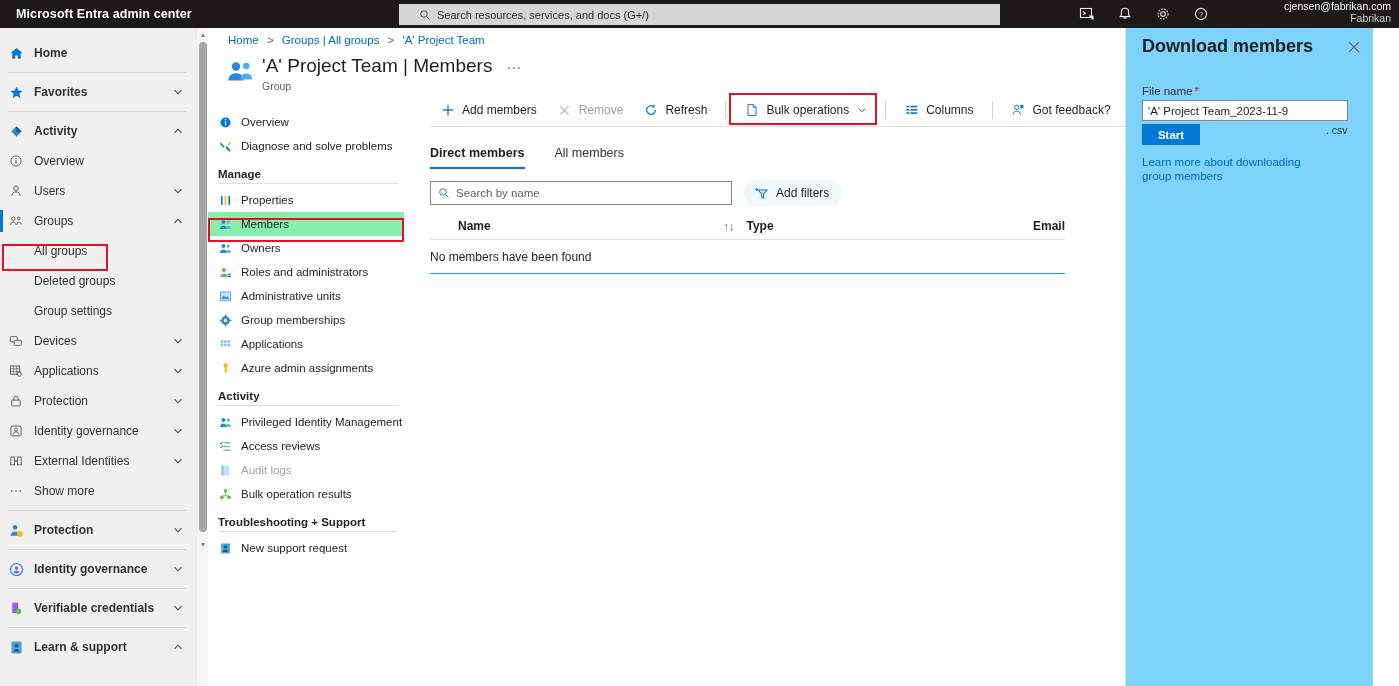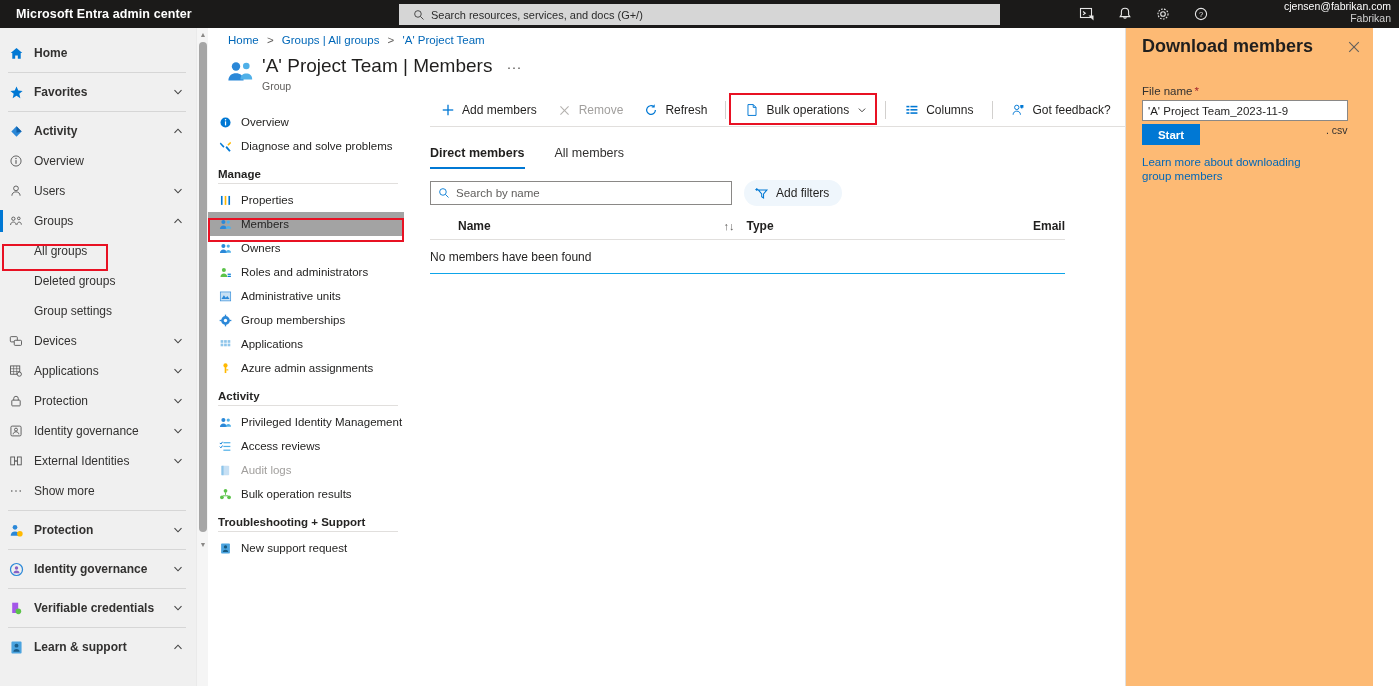--- a/index.html
+++ b/index.html
@@ -15,21 +15,21 @@
   .topbar {
     position: absolute; top: 0; left: 0; width: 1399px; height: 28px;
     background: #1b1a19; display: flex; align-items: center;
   }
   .brand {
     color: #ffffff; font-size: 12.5px; font-weight: 600;
     margin-left: 16px; letter-spacing: .1px; white-space: nowrap;
   }
   .globalsearch {
     position: absolute; left: 399px; top: 4px; width: 601px; height: 21px;
-    background: #d6d6d6; display: flex; align-items: center; padding: 0 14px;
+    background: #d6d6d6; display: flex; align-items: center; padding: 0 20px;
     border: none;
   }
   .globalsearch .ph { font-size: 11px; color: #2b2b2b; margin-left: 6px; }
   .gs-icon { width: 12px; height: 12px; flex: 0 0 12px; }
   .topicons {
     position: absolute; right: 190px; top: 0; height: 28px;
     display: flex; align-items: center; gap: 22px;
   }
   .topicons .ti { width: 16px; height: 16px; cursor: pointer; }
   .account {
@@ -83,21 +83,21 @@
 
   
   .resmenu {
     position: absolute; left: 208px; top: 110px; width: 196px; height: 470px;
     background: #ffffff; overflow: hidden;
   }
   .rm-item {
     display: flex; align-items: center; height: 24px;
     padding-left: 10px; font-size: 11.5px; color: #252423; cursor: pointer;
   }
-  .rm-item.selected { background: #a3a3a3; text-align: right; }
+  .rm-item.selected { background: #86efac; text-align: right; }
   .rm-item.disabled { color: #a19f9d; cursor: default; }
   .rm-ico { width: 14px; height: 14px; flex: 0 0 14px; margin-right: 9px;
             display: flex; align-items: center; justify-content: center; }
   .rm-head {
     font-size: 11.5px; font-weight: 700; color: #252423;
     padding: 10px 0 3px 10px;
   }
   .rm-rule { height: 1px; background: #e1dfdd; margin: 0 6px 4px 10px; }
 
   
@@ -194,21 +194,21 @@
   .th-type { width: 300px; }
   .th-email { flex: 1; text-align: left; }
   .trow {
     display: flex; align-items: center; height: 34px;
     border-bottom: 1px solid #0ea5e9; font-size: 12px; color: #201f1e; padding-left: 0px;
   }
 
   
   .rightpanel {
     position: absolute; right: 0; top: 28px; width: 248px; height: 658px;
-    background: #fdba74; border-left: 1px solid #e1dfdd;
+    background: #7dd3fc; border-left: 1px solid #e1dfdd;
   }
   .rp-title {
     position: absolute; left: 16px; top: 8px; font-size: 18px;
     font-weight: 600; color: #201f1e; white-space: nowrap;
   }
   .rp-close {
     position: absolute; right: 12px; top: 12px; width: 14px; height: 14px; cursor: pointer;
   }
   .rp-fieldlabel {
     position: absolute; left: 16px; top: 57px; font-size: 11.5px; color: #323130;

